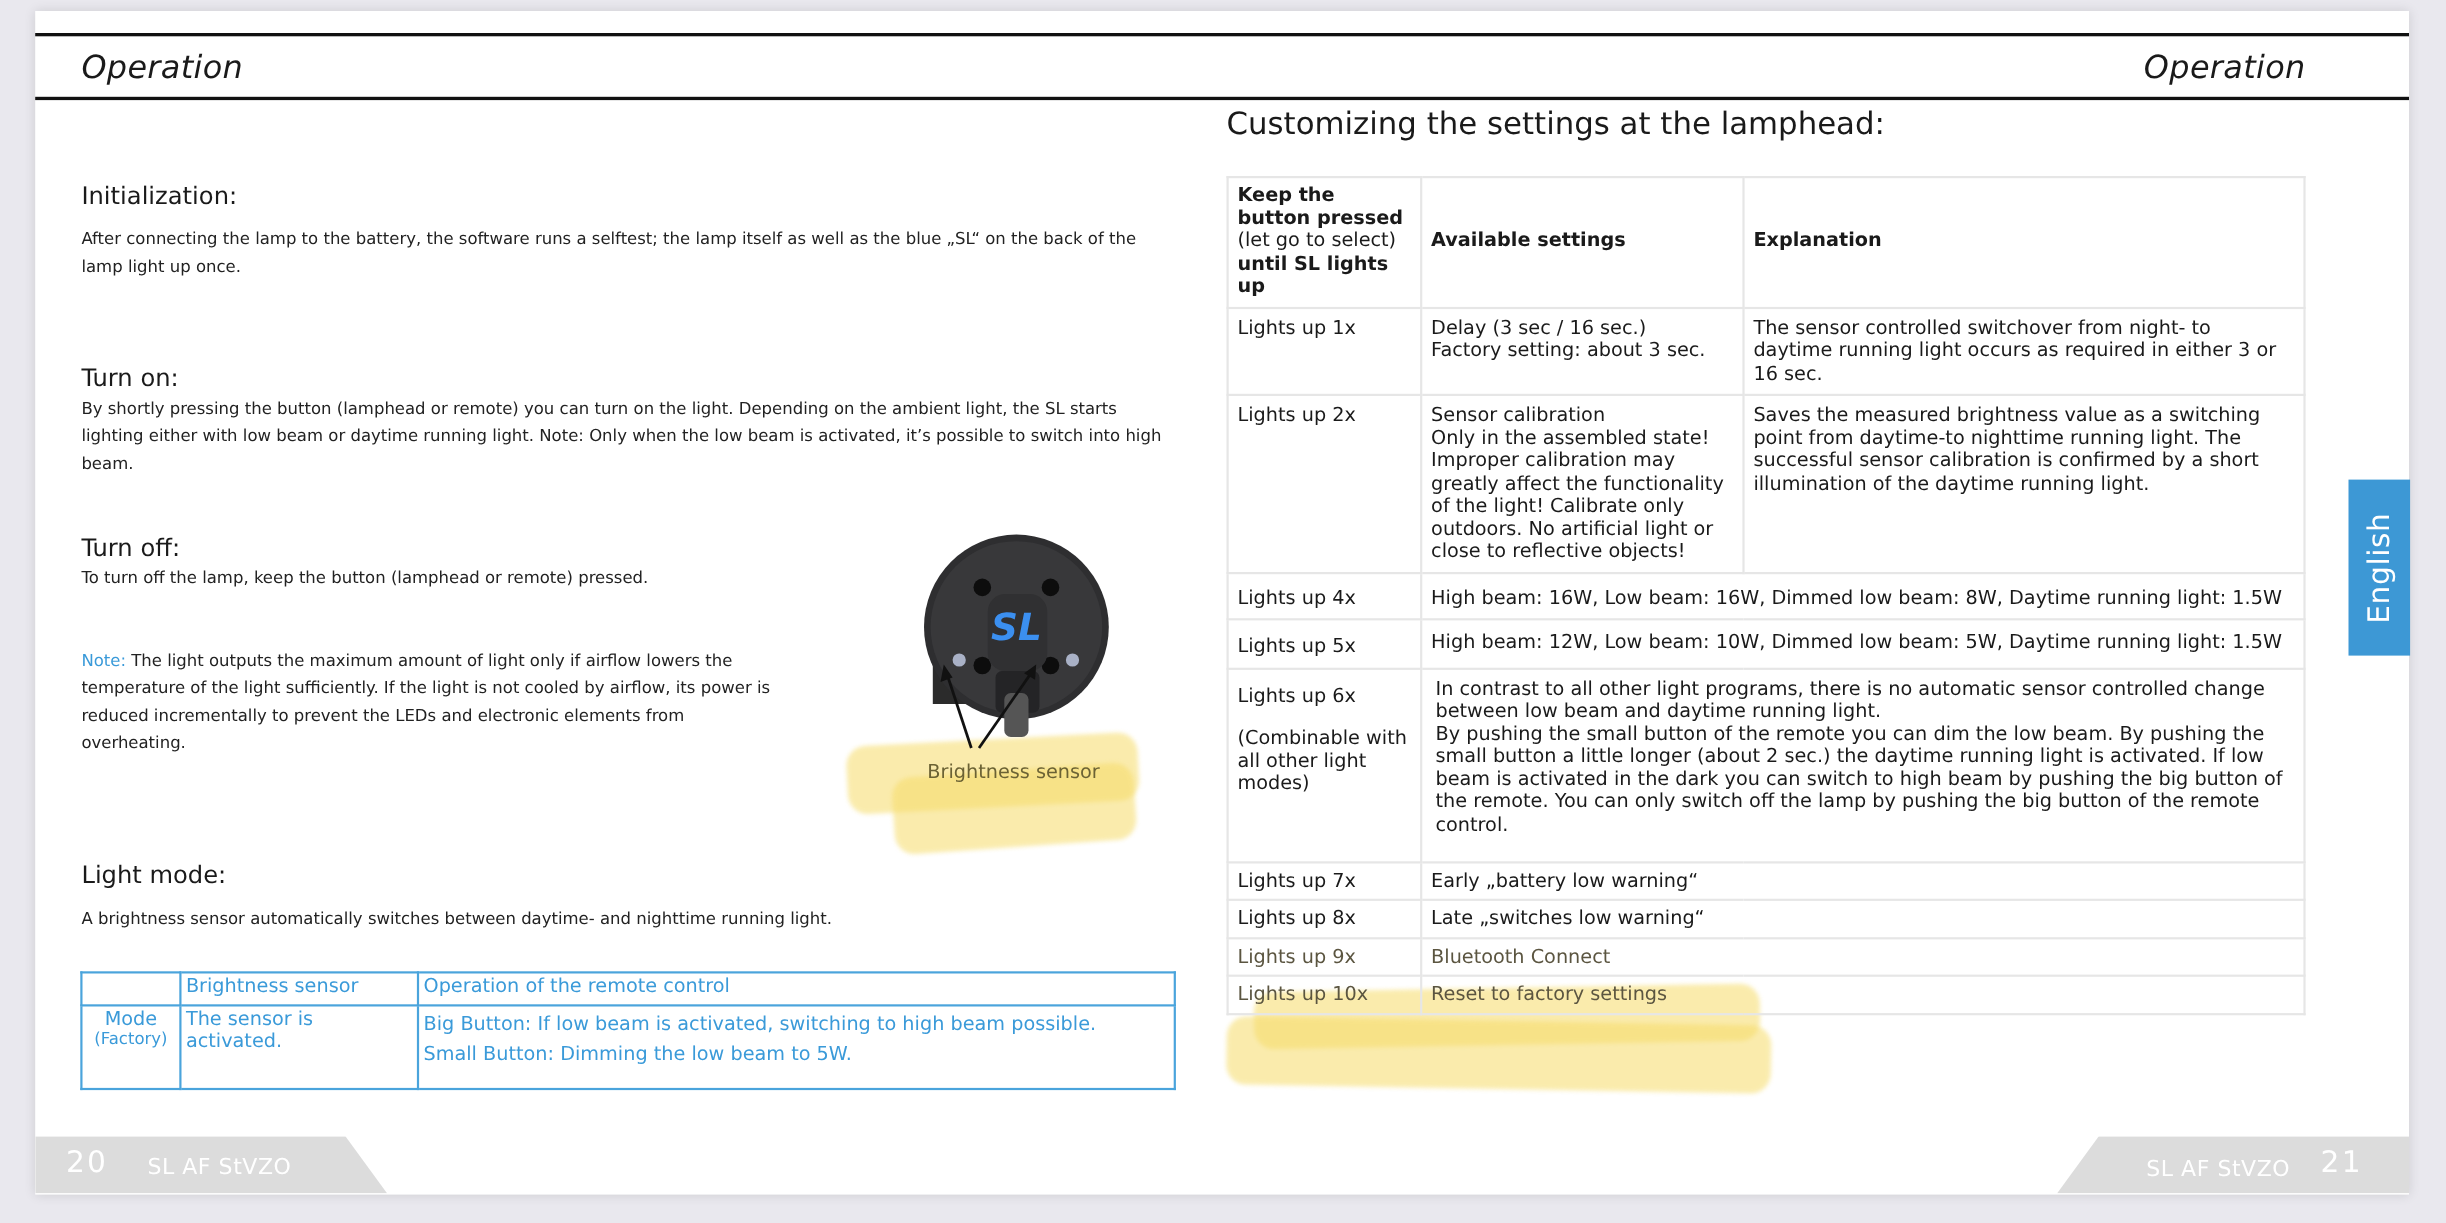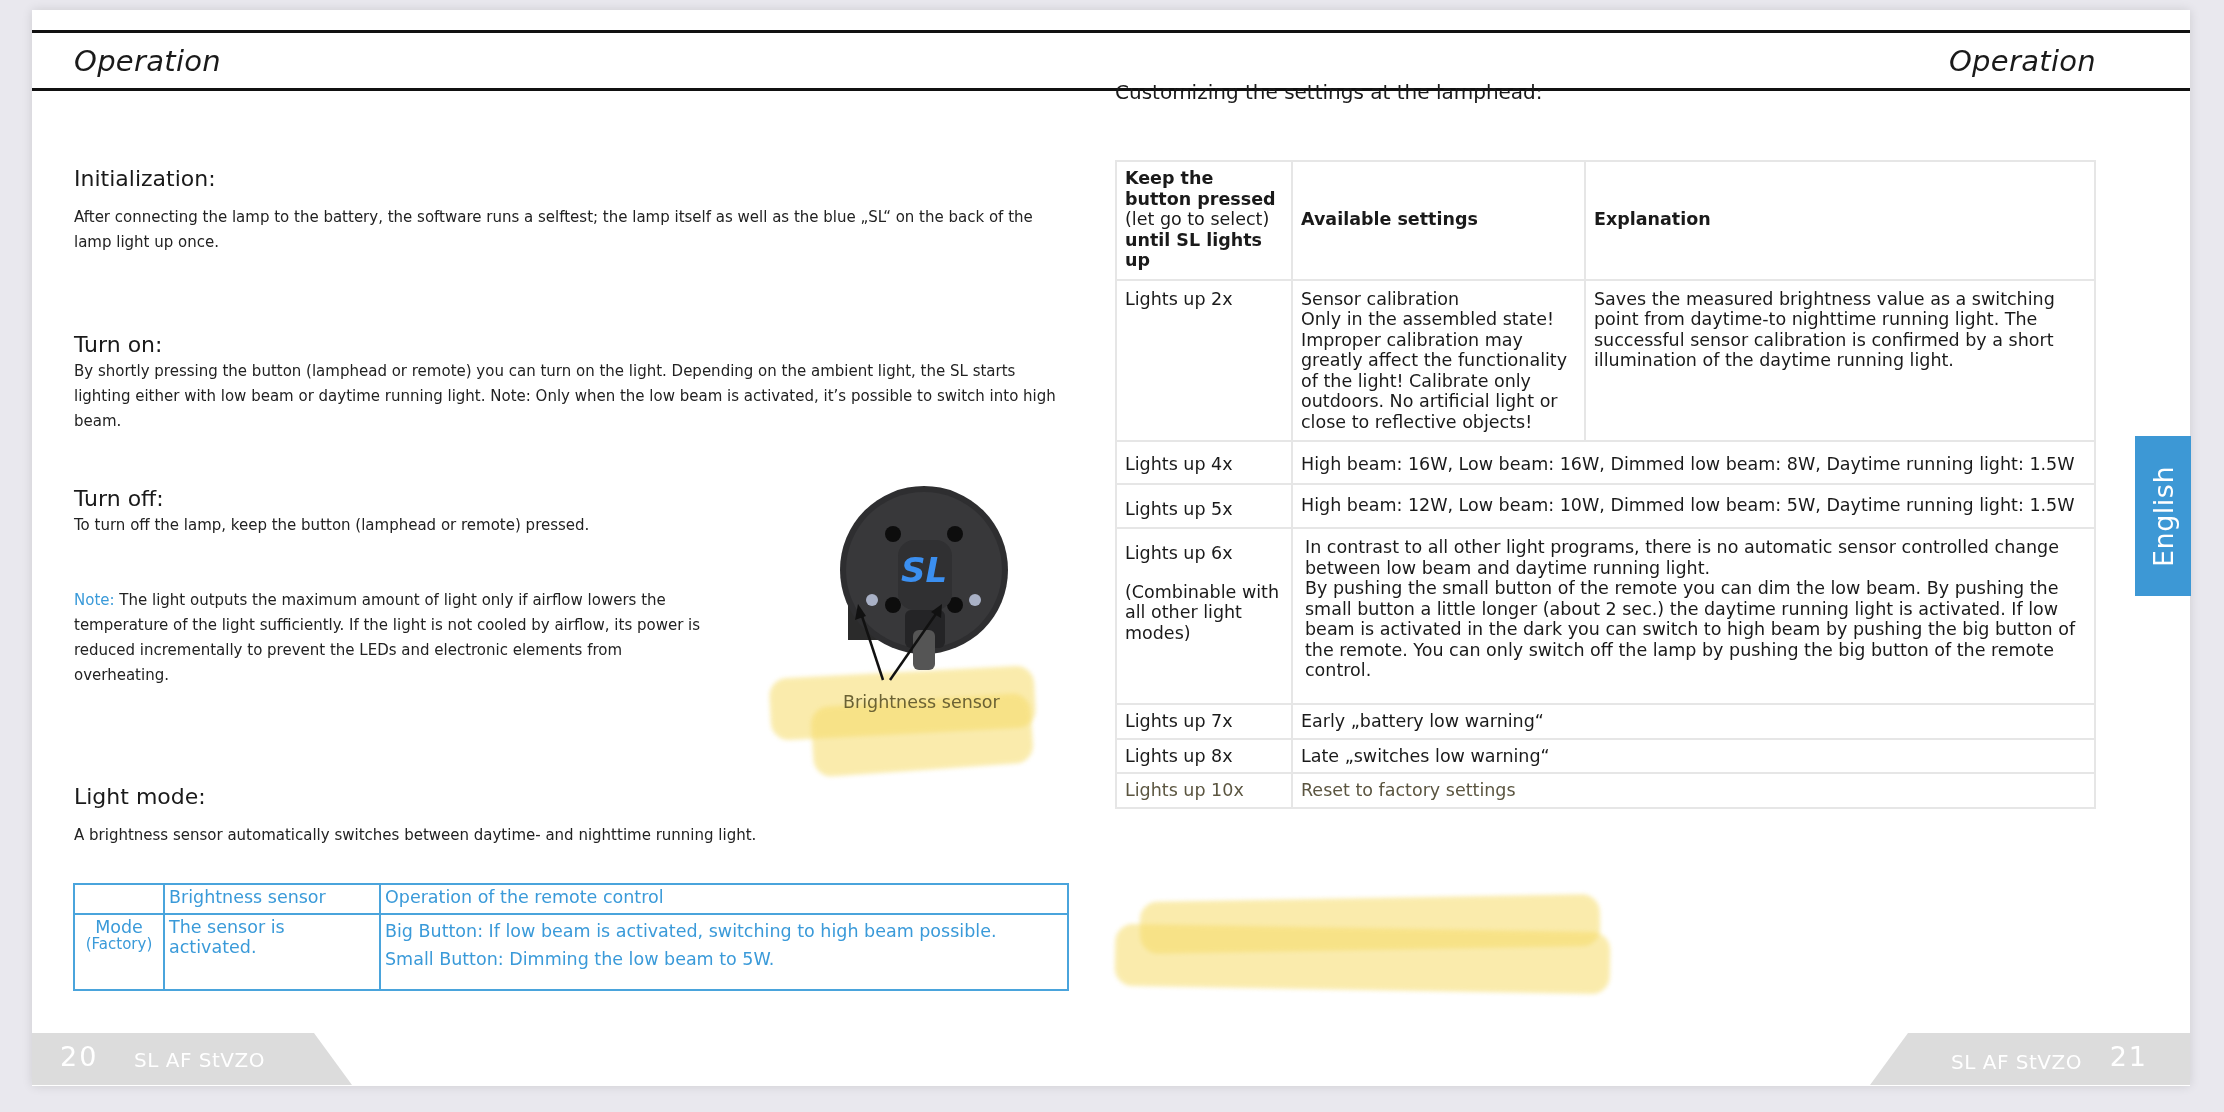--- a/index.html
+++ b/index.html
@@ -44,21 +44,21 @@
   }
   .mode-table td { border:2px solid #4aa4dc; vertical-align:top; padding:2px 4px; }
   .mode-table .hdr td { height:24px; }
   .mode-table .body td { height:70px; }
   .mode-table .c1 { width:80px;text-align:center; }
   .mode-table .c2 { width:206px; }
   .mode-sub { display:block; font-size:15px; line-height:14px; }
   .op-line { display:block; line-height:28px; }
 
   
-  .settings-title { position:absolute; left:1115px; top:80px; font-size:20px; }
+  .settings-title { position:absolute; left:1115px; top:96px; font-size:28px; }
   .set-table {
     position:absolute; left:1115px; top:160px; width:981px; border-collapse:collapse;
     font-size:17.5px; line-height:20.5px;
   }
   .set-table td { border:2px solid #e6e6e6; vertical-align:top; padding:8px 8px; }
   .set-table .col1 { width:158px; }
   .set-table .col2 { width:275px; }
   .set-table .shaded td { background:#dedede; }
   .set-table .hdr td { vertical-align:middle; padding-top:6px; }
   .b { font-weight:bold; }
@@ -170,20 +170,28 @@
 <div class="highlight" style="left:1115px; top:928px; width:495px; height:62px; transform:rotate(1deg);"></div>
 
 <table class="set-table">
   <tbody>
       <tr class="hdr" style="height:100px;">
     <td class="col1"><span class="b">Keep the button pressed</span><span class="nb"> (let go to select) </span><span class="b">until SL lights up</span></td>
     <td class="col2 b">Available settings</td>
     <td class="b">Explanation</td>
   </tr>
   <tr>
+    <td>Lights up 1x</td>
+    <td>
+          <div>Delay (3 sec / 16 sec.)</div>
+          <div>Factory setting: about 3 sec.</div>
+        </td>
+    <td>The sensor controlled switchover from night- to daytime running light occurs as required in either 3 or 16 sec.</td>
+  </tr>
+  <tr>
     <td>Lights up 2x</td>
     <td>
           <div>Sensor calibration</div>
           <div>Only in the assembled state! Improper calibration may greatly affect the functionality of the light! Calibrate only outdoors. No artificial light or close to reflective objects!</div>
         </td>
     <td>Saves the measured brightness value as a switching point from daytime-to nighttime running light. The successful sensor calibration is confirmed by a short illumination of the daytime running light.</td>
   </tr>
   <tr>
     <td style="padding-top:12px;">Lights up 4x</td>
     <td colspan="2" style="padding-top:12px;">High beam: 16W, Low beam: 16W, Dimmed low beam: 8W, Daytime running light: 1.5W</td>
@@ -204,20 +212,24 @@
   </tr>
   <tr>
     <td style="padding:6px 8px;">Lights up 7x</td>
     <td colspan="2" style="padding:6px 8px;">Early „battery low warning“</td>
   </tr>
   <tr>
     <td style="padding:6px 8px;">Lights up 8x</td>
     <td colspan="2" style="padding:6px 8px;">Late „switches low warning“</td>
   </tr>
   <tr>
+    <td class="hl-text" style="padding:6px 8px; background:transparent;">Lights up 9x</td>
+    <td colspan="2" class="hl-text" style="padding:6px 8px;">Bluetooth Connect</td>
+  </tr>
+  <tr>
     <td class="hl-text" style="padding:6px 8px;">Lights up 10x</td>
     <td colspan="2" class="hl-text" style="padding:6px 8px;">Reset to factory settings</td>
   </tr>
 </tbody>
   </table>
 
 <div class="lang-tab">
   <span>English</span>
 </div>
 

